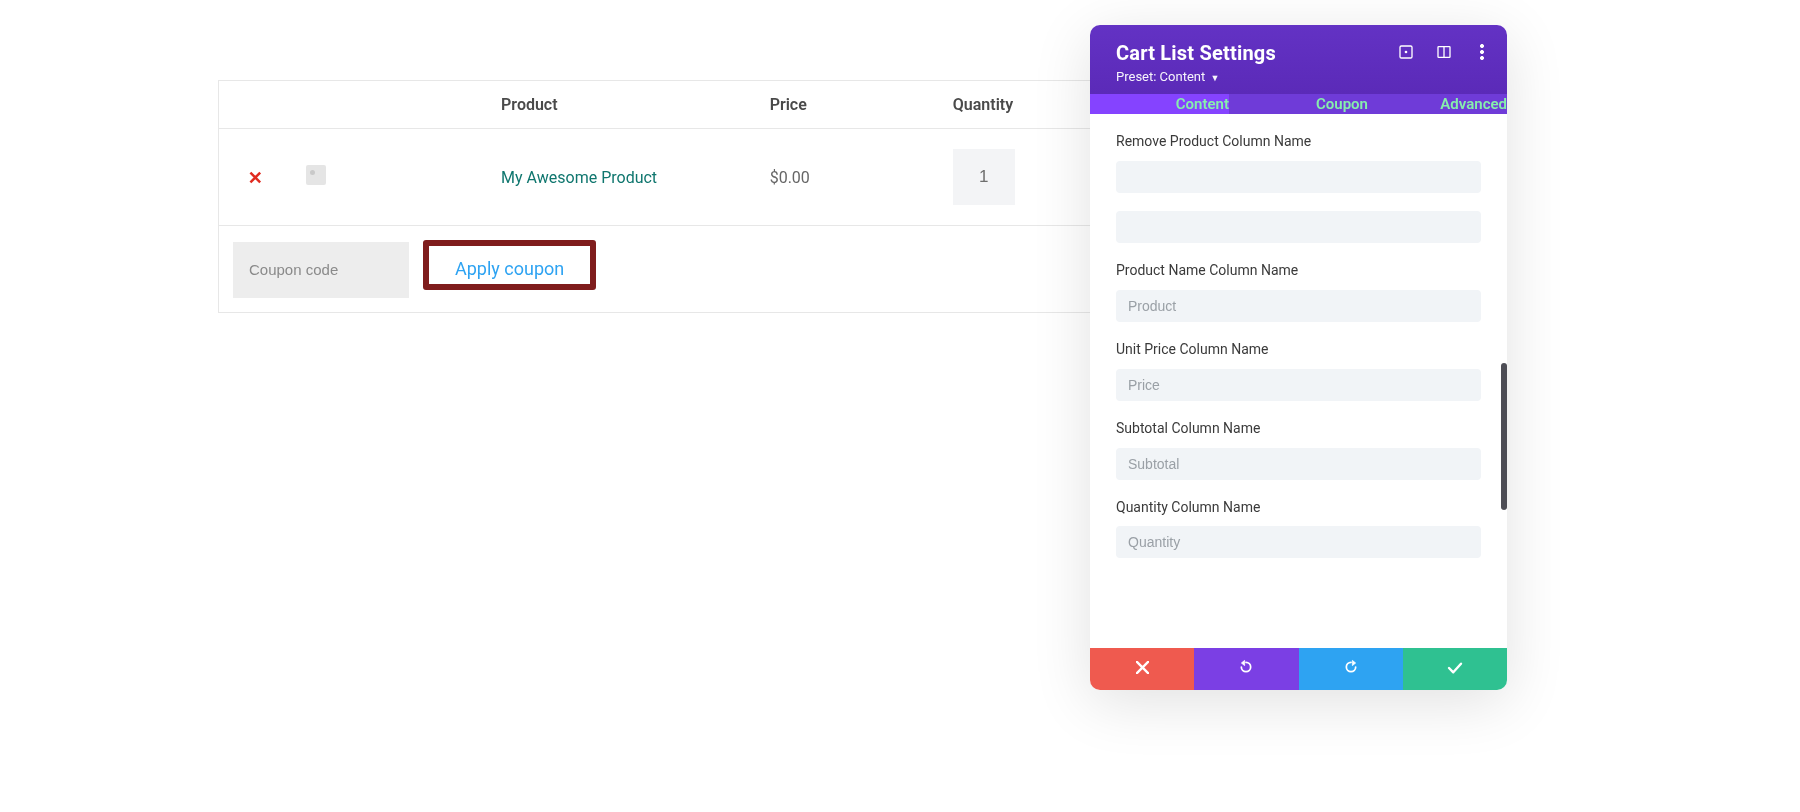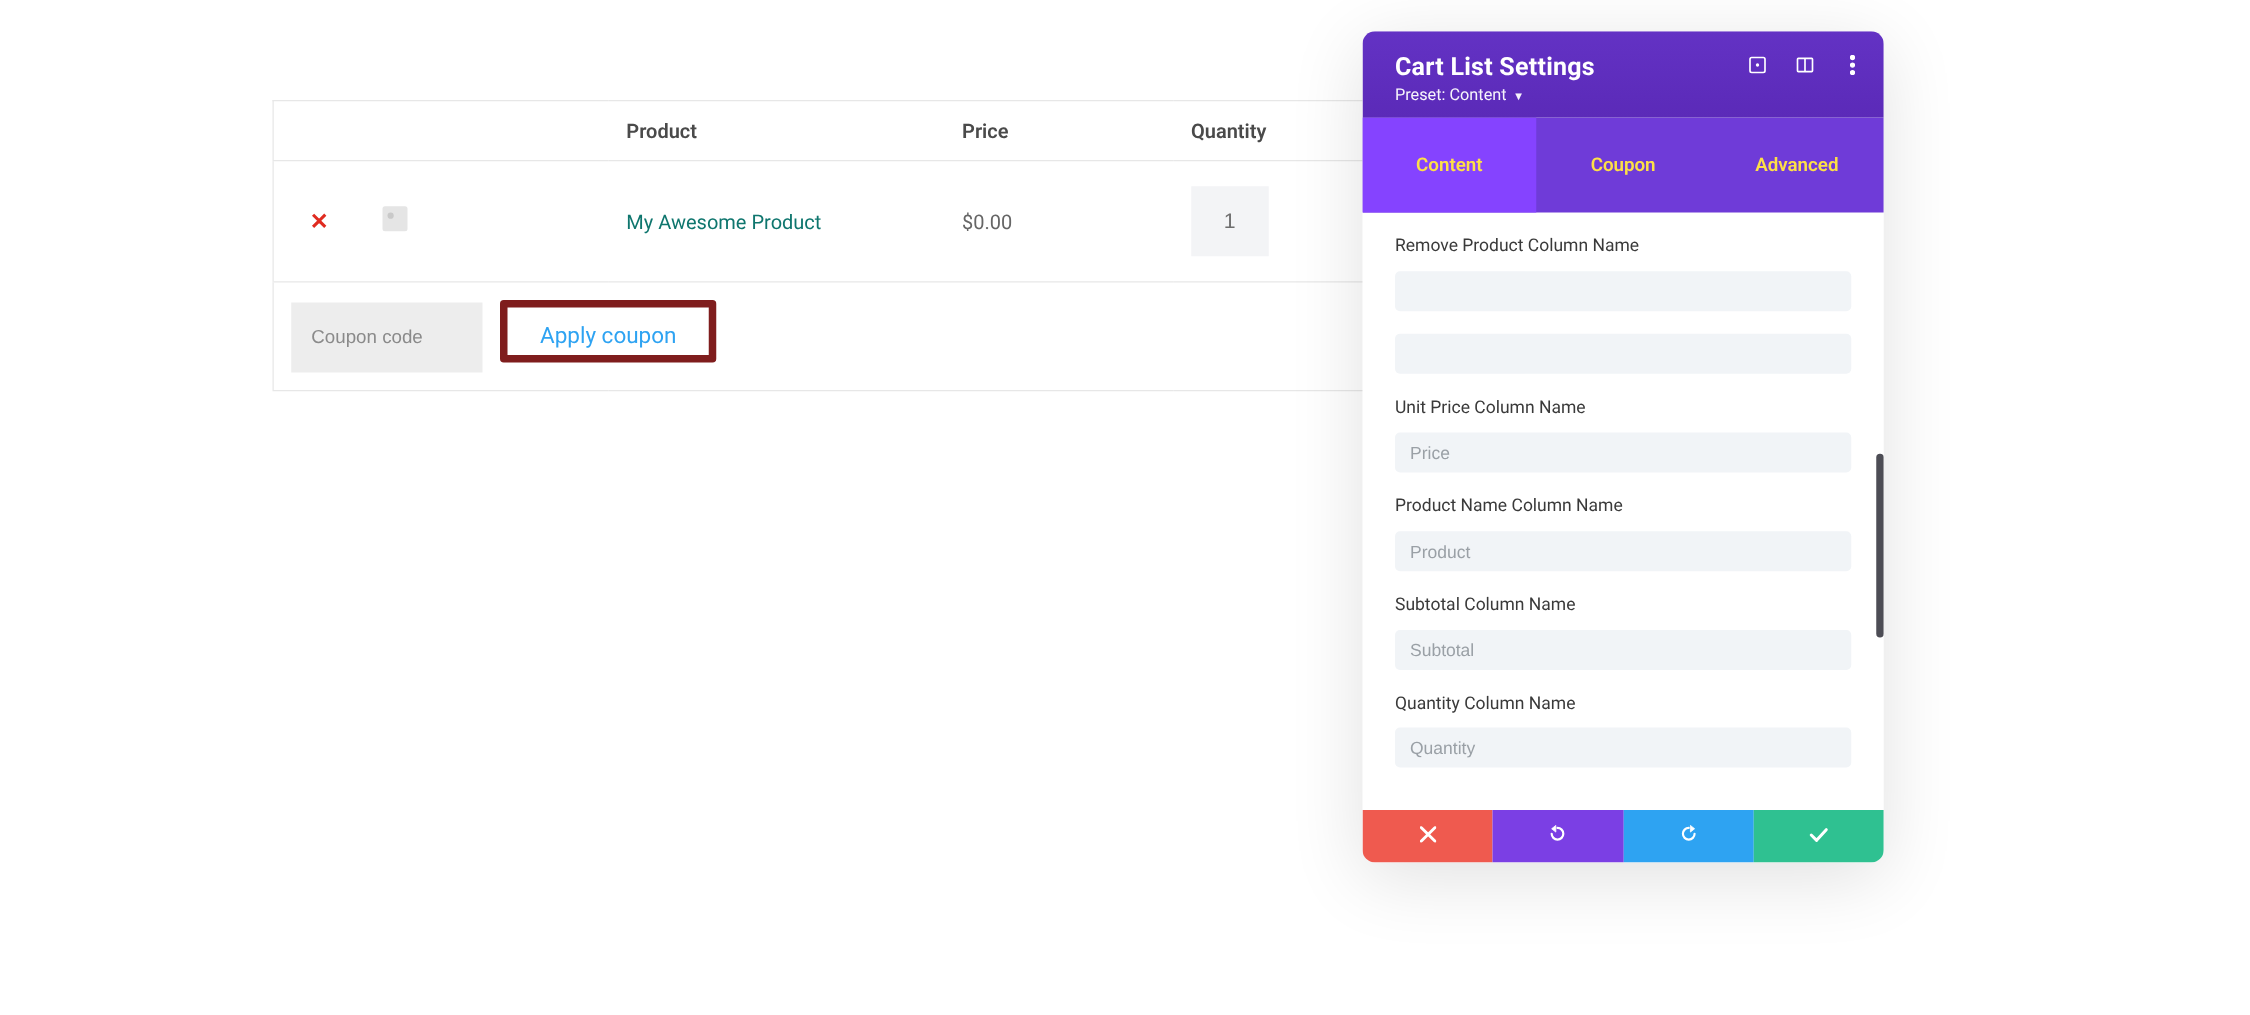--- a/index.html
+++ b/index.html
@@ -72,21 +72,21 @@
     width: 62px; height: 56px;
     border: none;
     background: #f3f4f6;
     text-align: center;
     font-size: 17px;
     color: #6e6e6e;
   }
 
   .coupon-row td { padding: 14px; }
   .coupon-code {
-    width: 153px; height: 56px;
+    width: 176px; height: 56px;
     border: none;
     background: #ededed;
     padding: 0 16px;
     font-size: 15px;
     color: #888;
   }
   .coupon-code::placeholder { color: #8a8a8a; }
   .apply-btn {
     display: inline-block;
     margin-left: 10px;
@@ -131,25 +131,25 @@
   }
   .hicon { width: 18px; height: 18px; cursor: pointer; display: inline-flex; align-items: center; justify-content: center; }
   .hicon svg { stroke: #fff; fill: none; }
 
   .panel-tabs {
     display: flex;
     background: #6f3bd8;
   }
   .panel-tab {
     flex: 1;
-    text-align: center;
-    padding: 29px 0;
+    text-align: right;
+    padding: 1px 0;
     font-size: 15px;
     font-weight: 600;
-    color: #fde047;
+    color: #86efac;
     cursor: pointer;
   }
   .panel-tab.active { background: #8543ff; }
 
   .panel-body {
     flex: 1;
     overflow-y: auto;
     padding: 18px 26px 8px 26px;
     position: relative;
   }
@@ -286,27 +286,27 @@
     <div class="field">
       <div class="field-label">Remove Product Column Name</div>
       <input class="field-input" type="text" placeholder="" style="">
     </div>
 
     <div class="field">
       <input class="field-input" type="text" placeholder="" style="">
     </div>
 
     <div class="field">
+      <div class="field-label">Product Name Column Name</div>
+      <input class="field-input" type="text" placeholder="Product" style="">
+    </div>
+
+    <div class="field">
       <div class="field-label">Unit Price Column Name</div>
       <input class="field-input" type="text" placeholder="Price" style="">
-    </div>
-
-    <div class="field">
-      <div class="field-label">Product Name Column Name</div>
-      <input class="field-input" type="text" placeholder="Product" style="">
     </div>
 
     <div class="field">
       <div class="field-label">Subtotal Column Name</div>
       <input class="field-input" type="text" placeholder="Subtotal" style="">
     </div>
 
     <div class="field">
       <div class="field-label">Quantity Column Name</div>
       <input class="field-input" type="text" placeholder="Quantity" style="">

